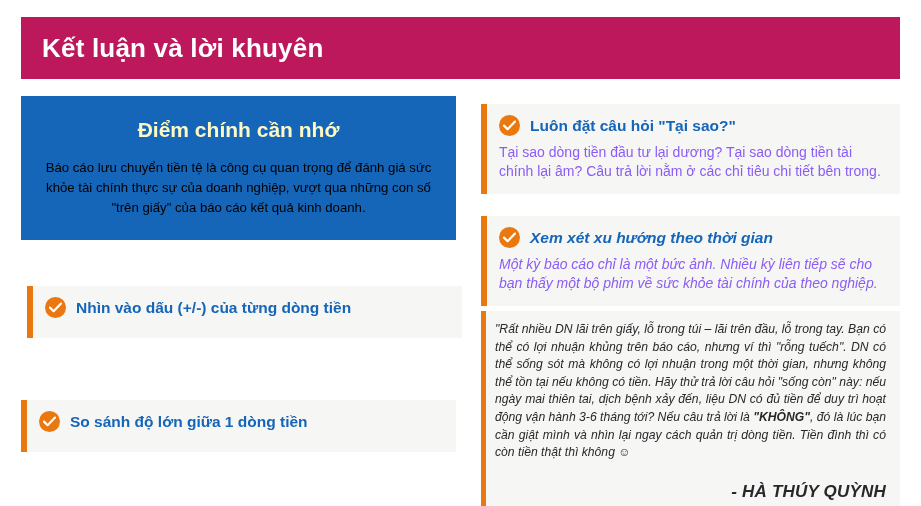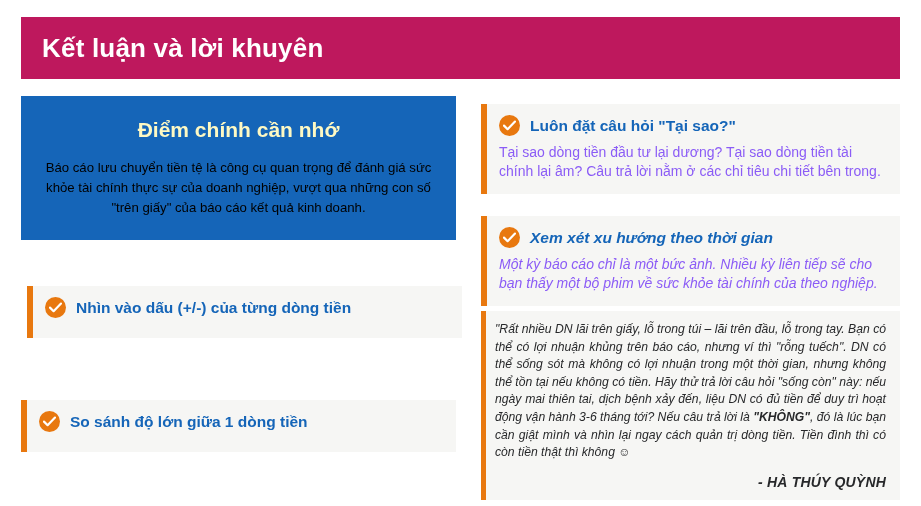--- a/index.html
+++ b/index.html
@@ -162,23 +162,23 @@
     background: #e8780f;
   }
   .quote-text {
     font-size: 12.2px;
     line-height: 17.6px;
     font-style: italic;
     color: #27282a;
     text-align: justify;
   }
   .quote-author {
-    margin-top: 12px;
+    margin-top: 20px;
     text-align: right;
-    font-size: 14px;
+    font-size: 17px;
     font-style: italic;
     font-weight: bold;
     color: #27282a;
     letter-spacing: 0.2px;
   }
   .b { font-weight: bold; }
 </style>
 </head>
 <body>
 

